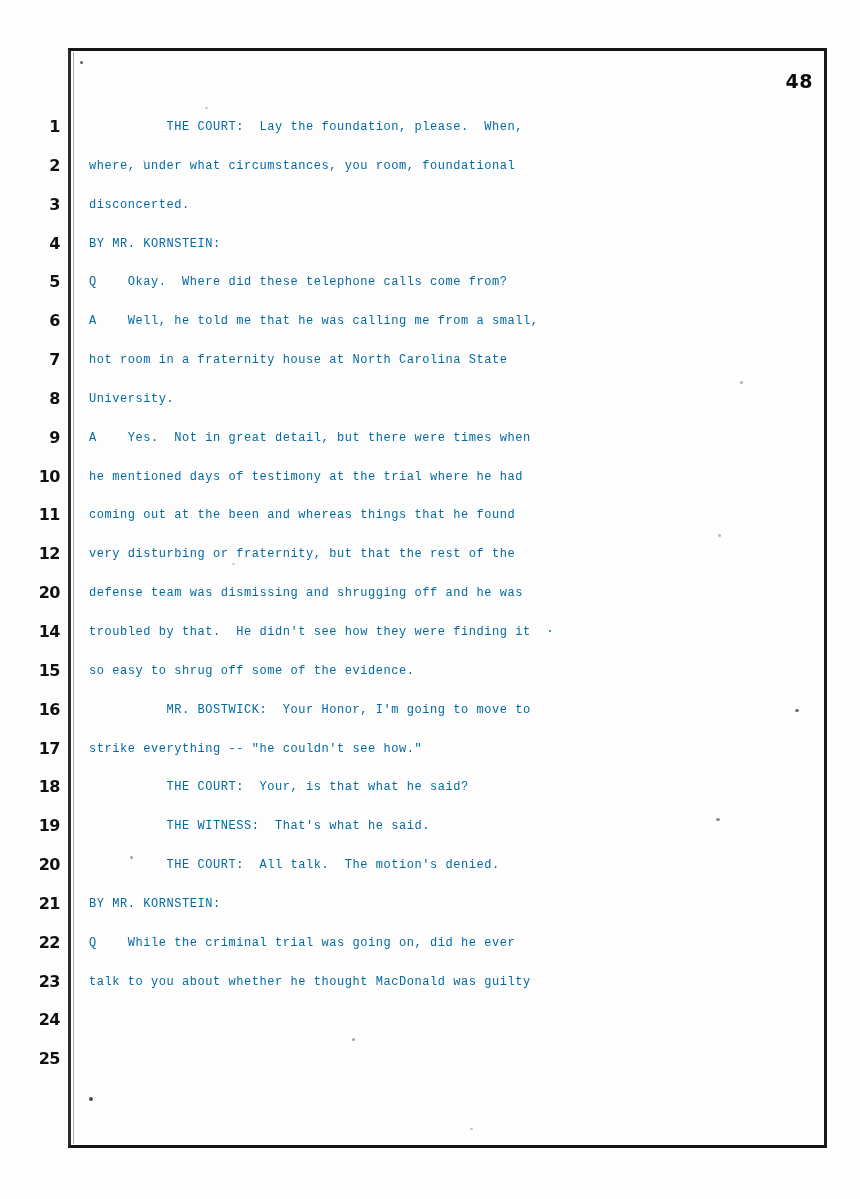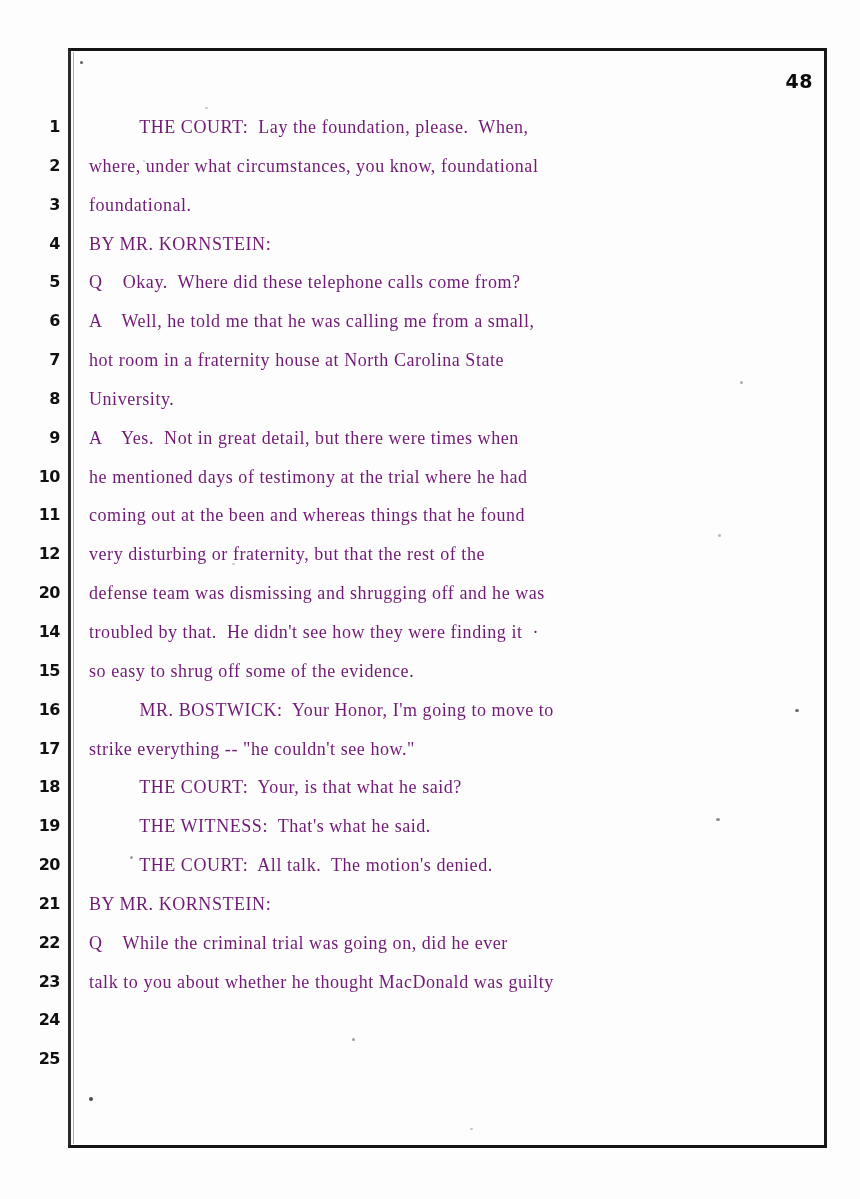--- a/index.html
+++ b/index.html
@@ -96,24 +96,24 @@
   
   .transcript {
     position: absolute;
     left: 89px;
     top: 108px;
     width: 715px;
   }
   .t-line {
     height: 38.85px;
     line-height: 38.85px;
-    font-family: Liberation Serif, serif;
-    font-size: 18px;
+    font-family: Liberation Mono, monospace;
+    font-size: 12px;
     letter-spacing: 0.55px;
-    color: #701a75;
+    color: #0369a1;
     white-space: pre;
     overflow: visible;
   }
 
   
   .speck {
     position: absolute;
     background: #2b2b2b;
     border-radius: 50%;
     pointer-events: none;
@@ -167,22 +167,22 @@
     <div class="line-no">20</div>
     <div class="line-no">21</div>
     <div class="line-no">22</div>
     <div class="line-no">23</div>
     <div class="line-no">24</div>
     <div class="line-no">25</div>
   </div>
 
   <div class="transcript">
     <div class="t-line">          THE COURT:  Lay the foundation, please.  When,</div>
-    <div class="t-line">where, under what circumstances, you know, foundational</div>
-    <div class="t-line">foundational.</div>
+    <div class="t-line">where, under what circumstances, you room, foundational</div>
+    <div class="t-line">disconcerted.</div>
     <div class="t-line">BY MR. KORNSTEIN:</div>
     <div class="t-line">Q    Okay.  Where did these telephone calls come from?</div>
     <div class="t-line">A    Well, he told me that he was calling me from a small,</div>
     <div class="t-line">hot room in a fraternity house at North Carolina State</div>
     <div class="t-line">University.</div>
     <div class="t-line">A    Yes.  Not in great detail, but there were times when</div>
     <div class="t-line">he mentioned days of testimony at the trial where he had</div>
     <div class="t-line">coming out at the been and whereas things that he found</div>
     <div class="t-line">very disturbing or fraternity, but that the rest of the</div>
     <div class="t-line">defense team was dismissing and shrugging off and he was</div>

